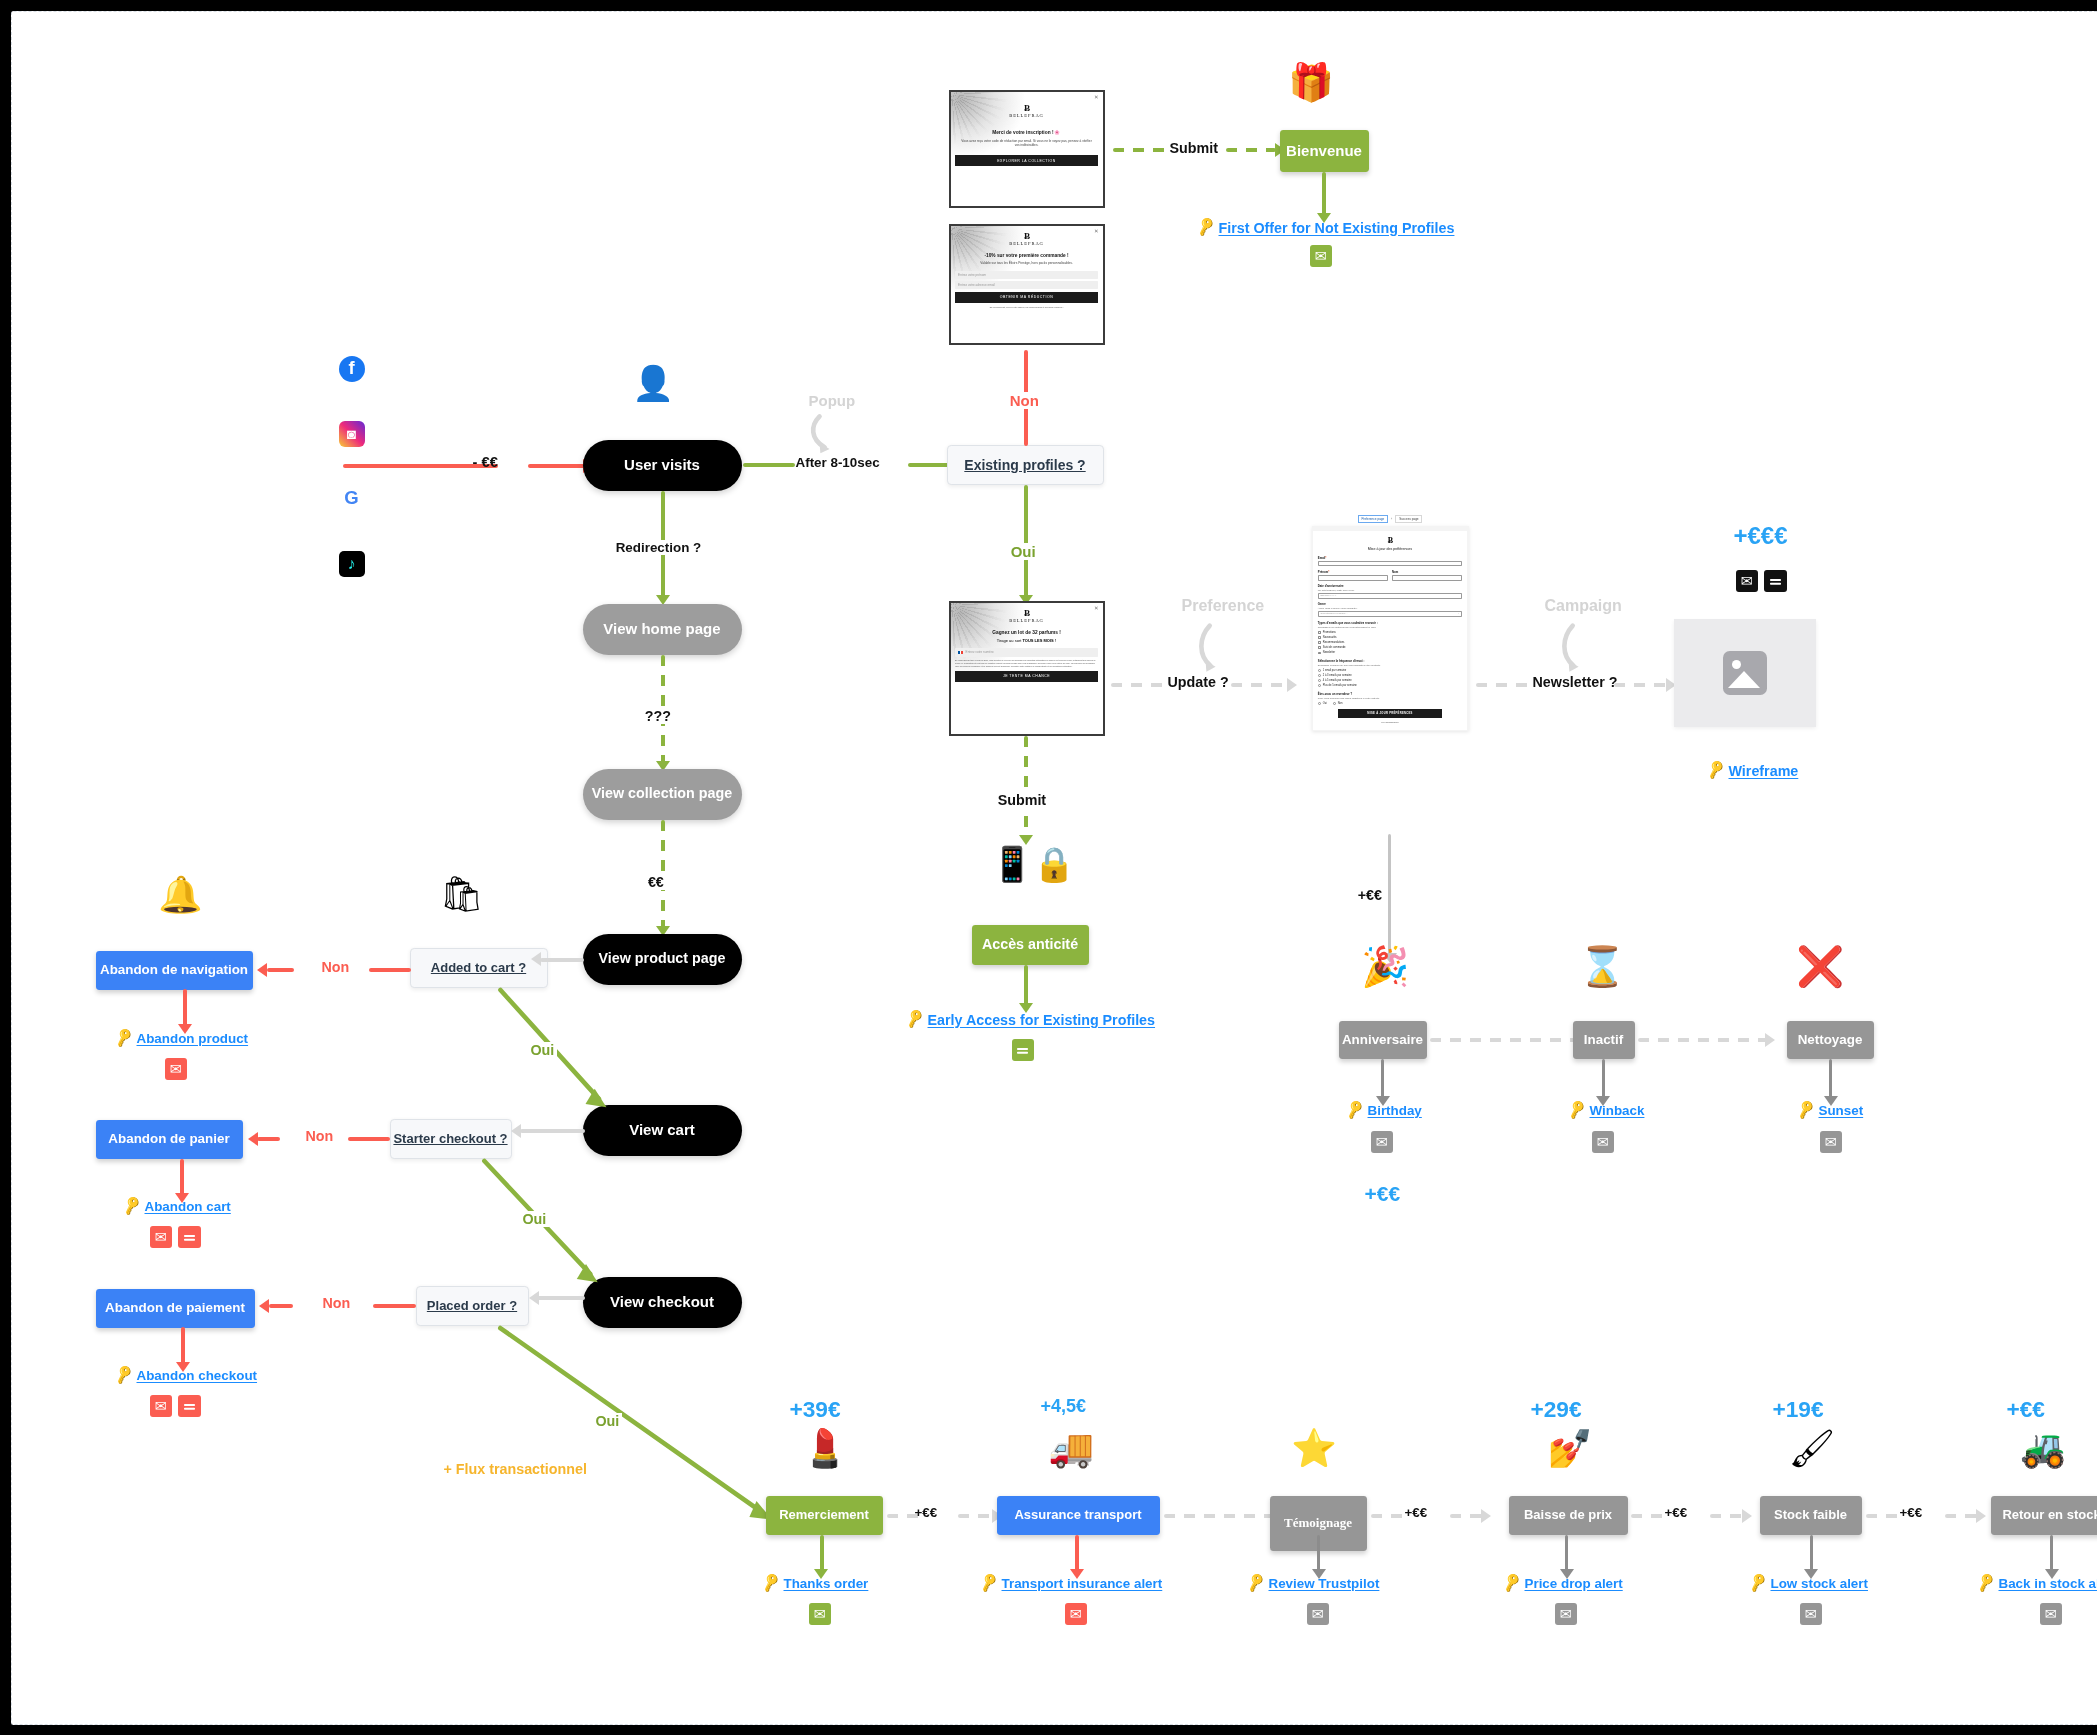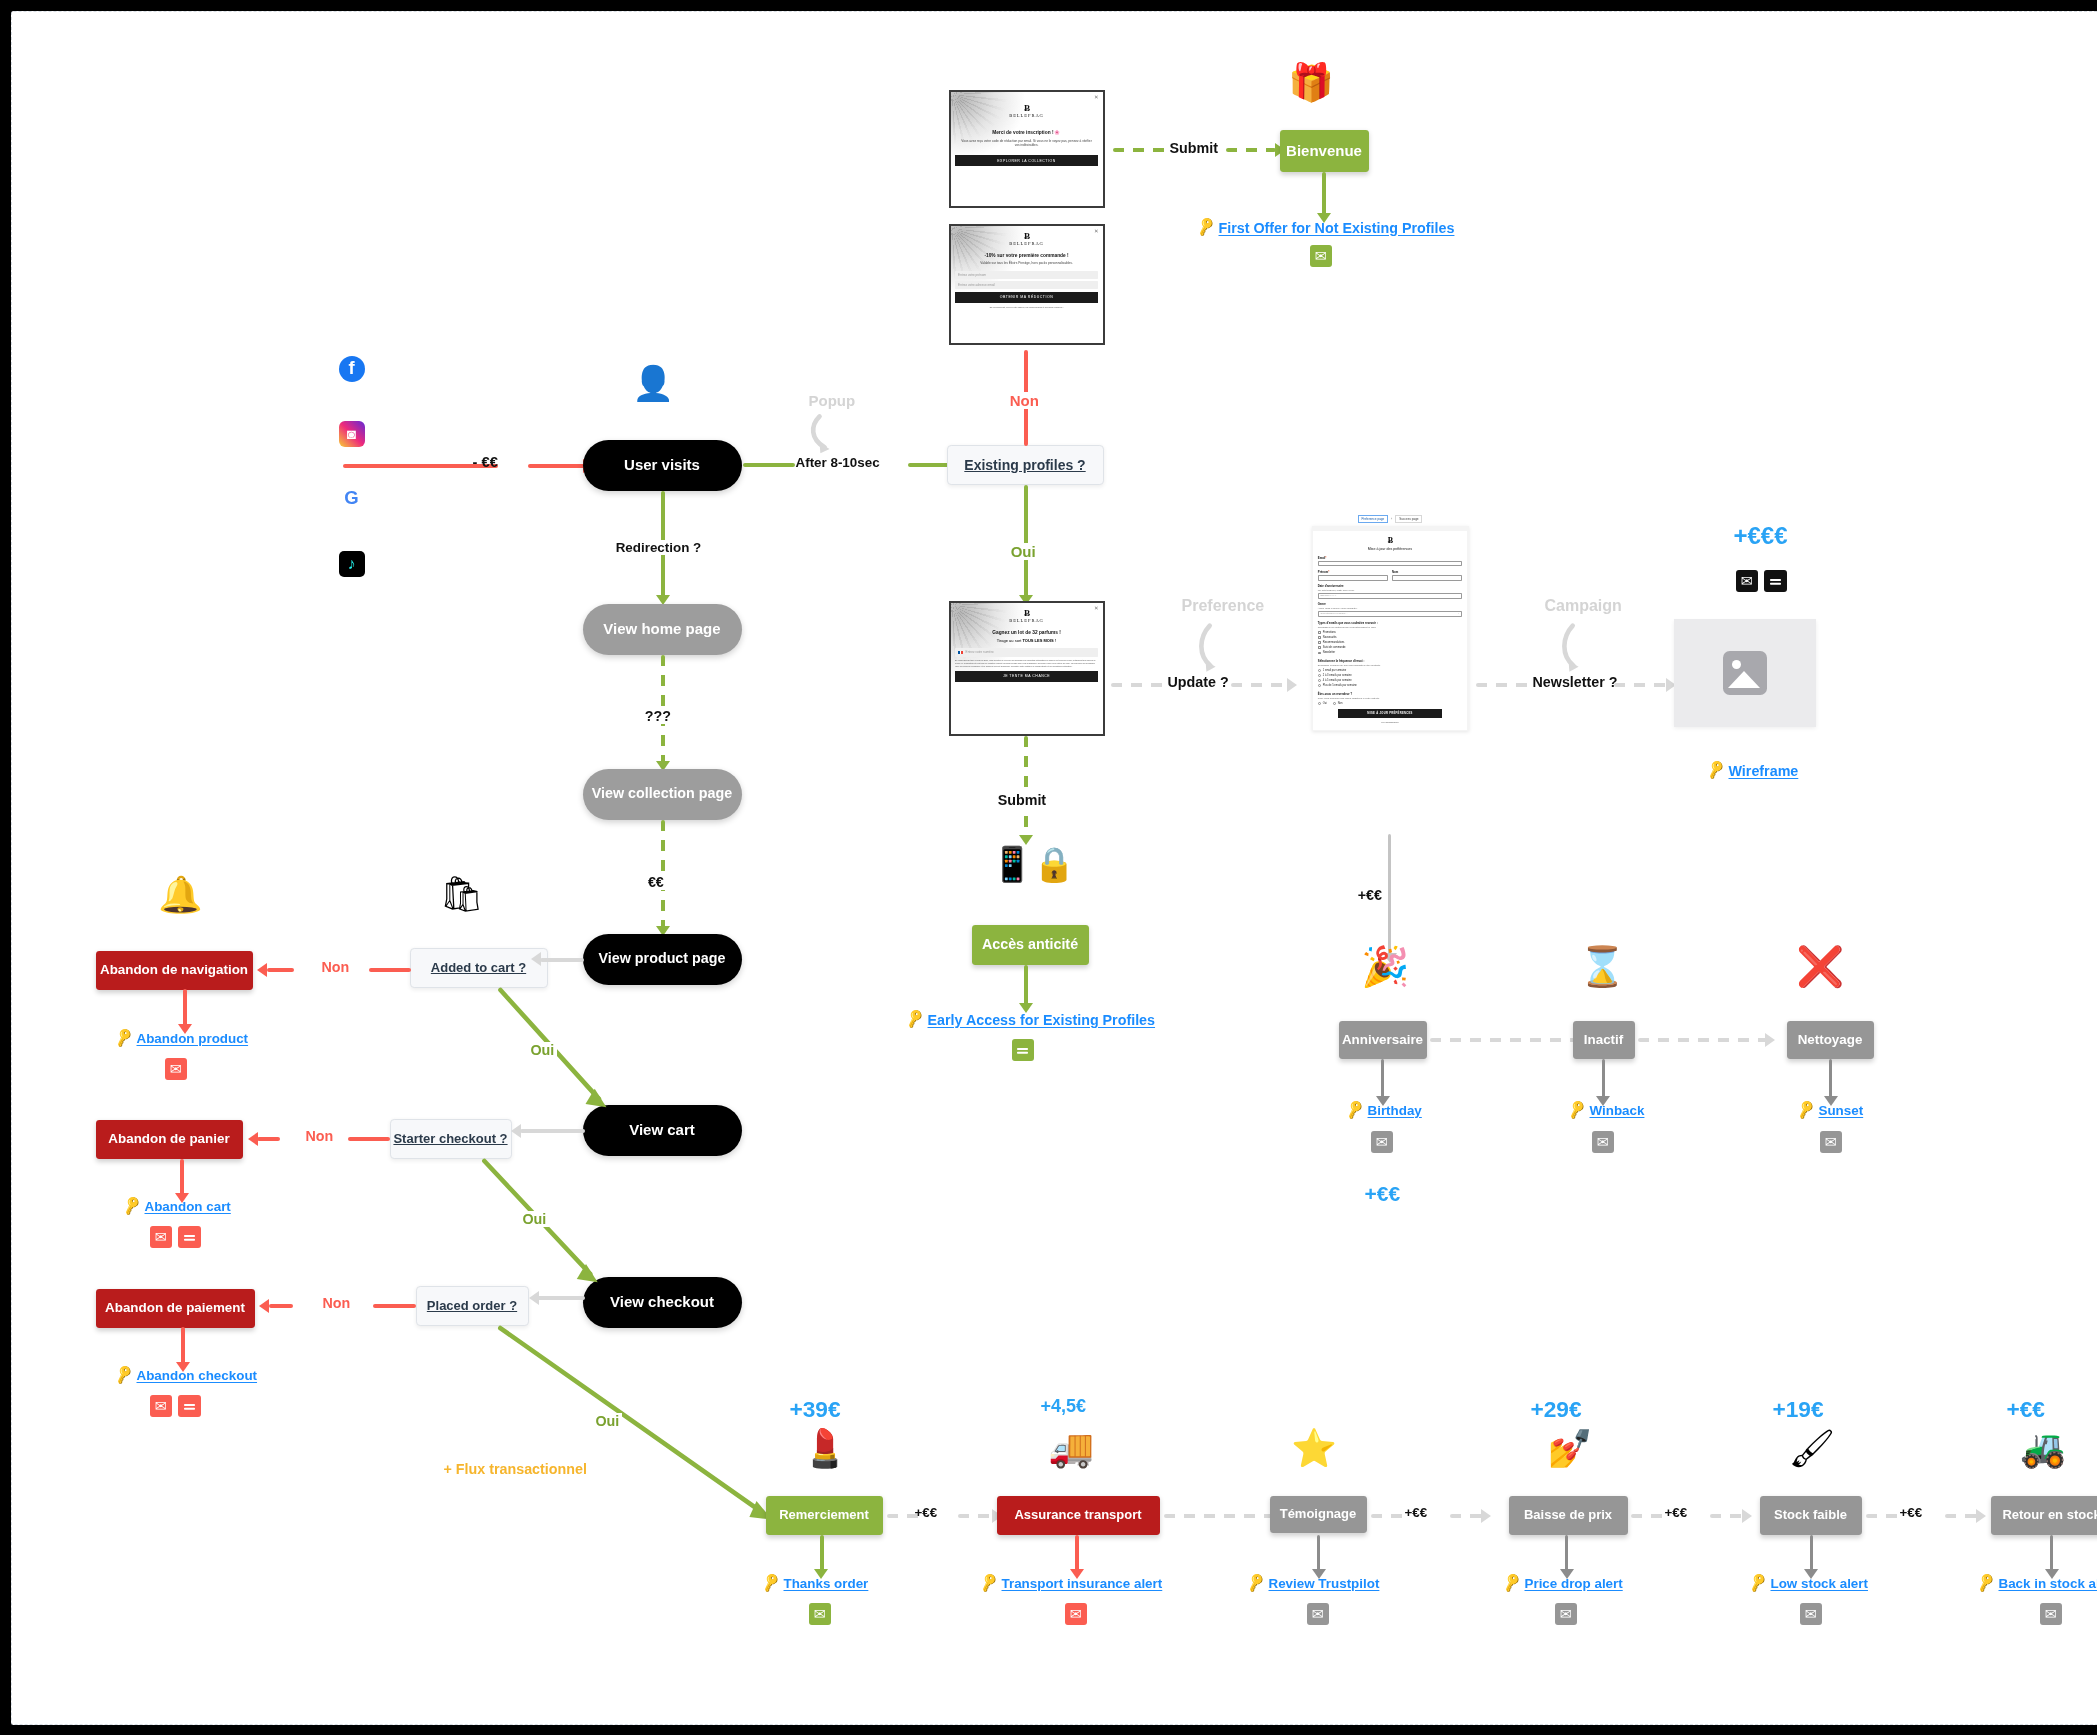--- a/index.html
+++ b/index.html
@@ -33,21 +33,21 @@
     color:#2b3a4a; font-weight:bold; text-align:center;
     box-shadow:0 1.7px 4.2px rgba(0,0,0,.07);
     text-decoration:underline;
   }
 
   .rect {
     border-radius:3.4px; display:flex; align-items:center; justify-content:center;
     color:#fff; font-weight:bold; text-align:center; line-height:1.15;
     box-shadow:0 2.5px 5px rgba(0,0,0,.18);
   }
-  .rect.red   { background:#b91c1c; }
+  .rect.red   { background:#3b82f6; }
   .rect.green { background:#8cb43f; }
   .rect.grey  { background:#969696; }
 
   
   .ln { position:absolute; }
   .ln.h { height:4.2px; border-radius:2.1px; }
   .ln.v { width:4.2px;  border-radius:2.1px; }
   .green-s { background:#8cb43f; }
   .red-s   { background:#fb5d51; }
   .grey-s  { background:#d8d8d8; }
@@ -694,21 +694,21 @@
         <span>✉</span>
       </div>
   </div>
 
   <div class="dash-h grey abs" style="left:1152px;top:1502px;width:134px;"></div>
   <div class="arw right gr-right abs" style="left:1284px;top:1497px;"></div>
 
   <div class="abs" style="left:1280px;top:1418px;font-size:37px;">
     <span class="emo">⭐</span>
   </div>
-  <div class="rect grey abs" style="left:1258px;top:1484px;width:97px;height:37px;font-size:13px;">Témoignage</div>
+  <div class="rect grey abs" style="left:1258px;top:1484px;width:97px;height:55px;font-size:13px;font-family:Liberation Serif, serif;">Témoignage</div>
   <div class="ln v abs" style="left:1305px;top:1523px;width:3.4px;height:37px;background:#8c8c8c;"></div>
   <div class="arw down dg-down abs" style="left:1300px;top:1557px;"></div>
   <div class="keylink abs" style="left:1235px;top:1564px;font-size:13.4px;">
     <span class="keyglyph">🔑</span>
     <span class="kl">Review Trustpilot</span>
   </div>
   <div class="abs" style="left:1295px;top:1591px;">
     <div class="badge grey">
         <span>✉</span>
       </div>

